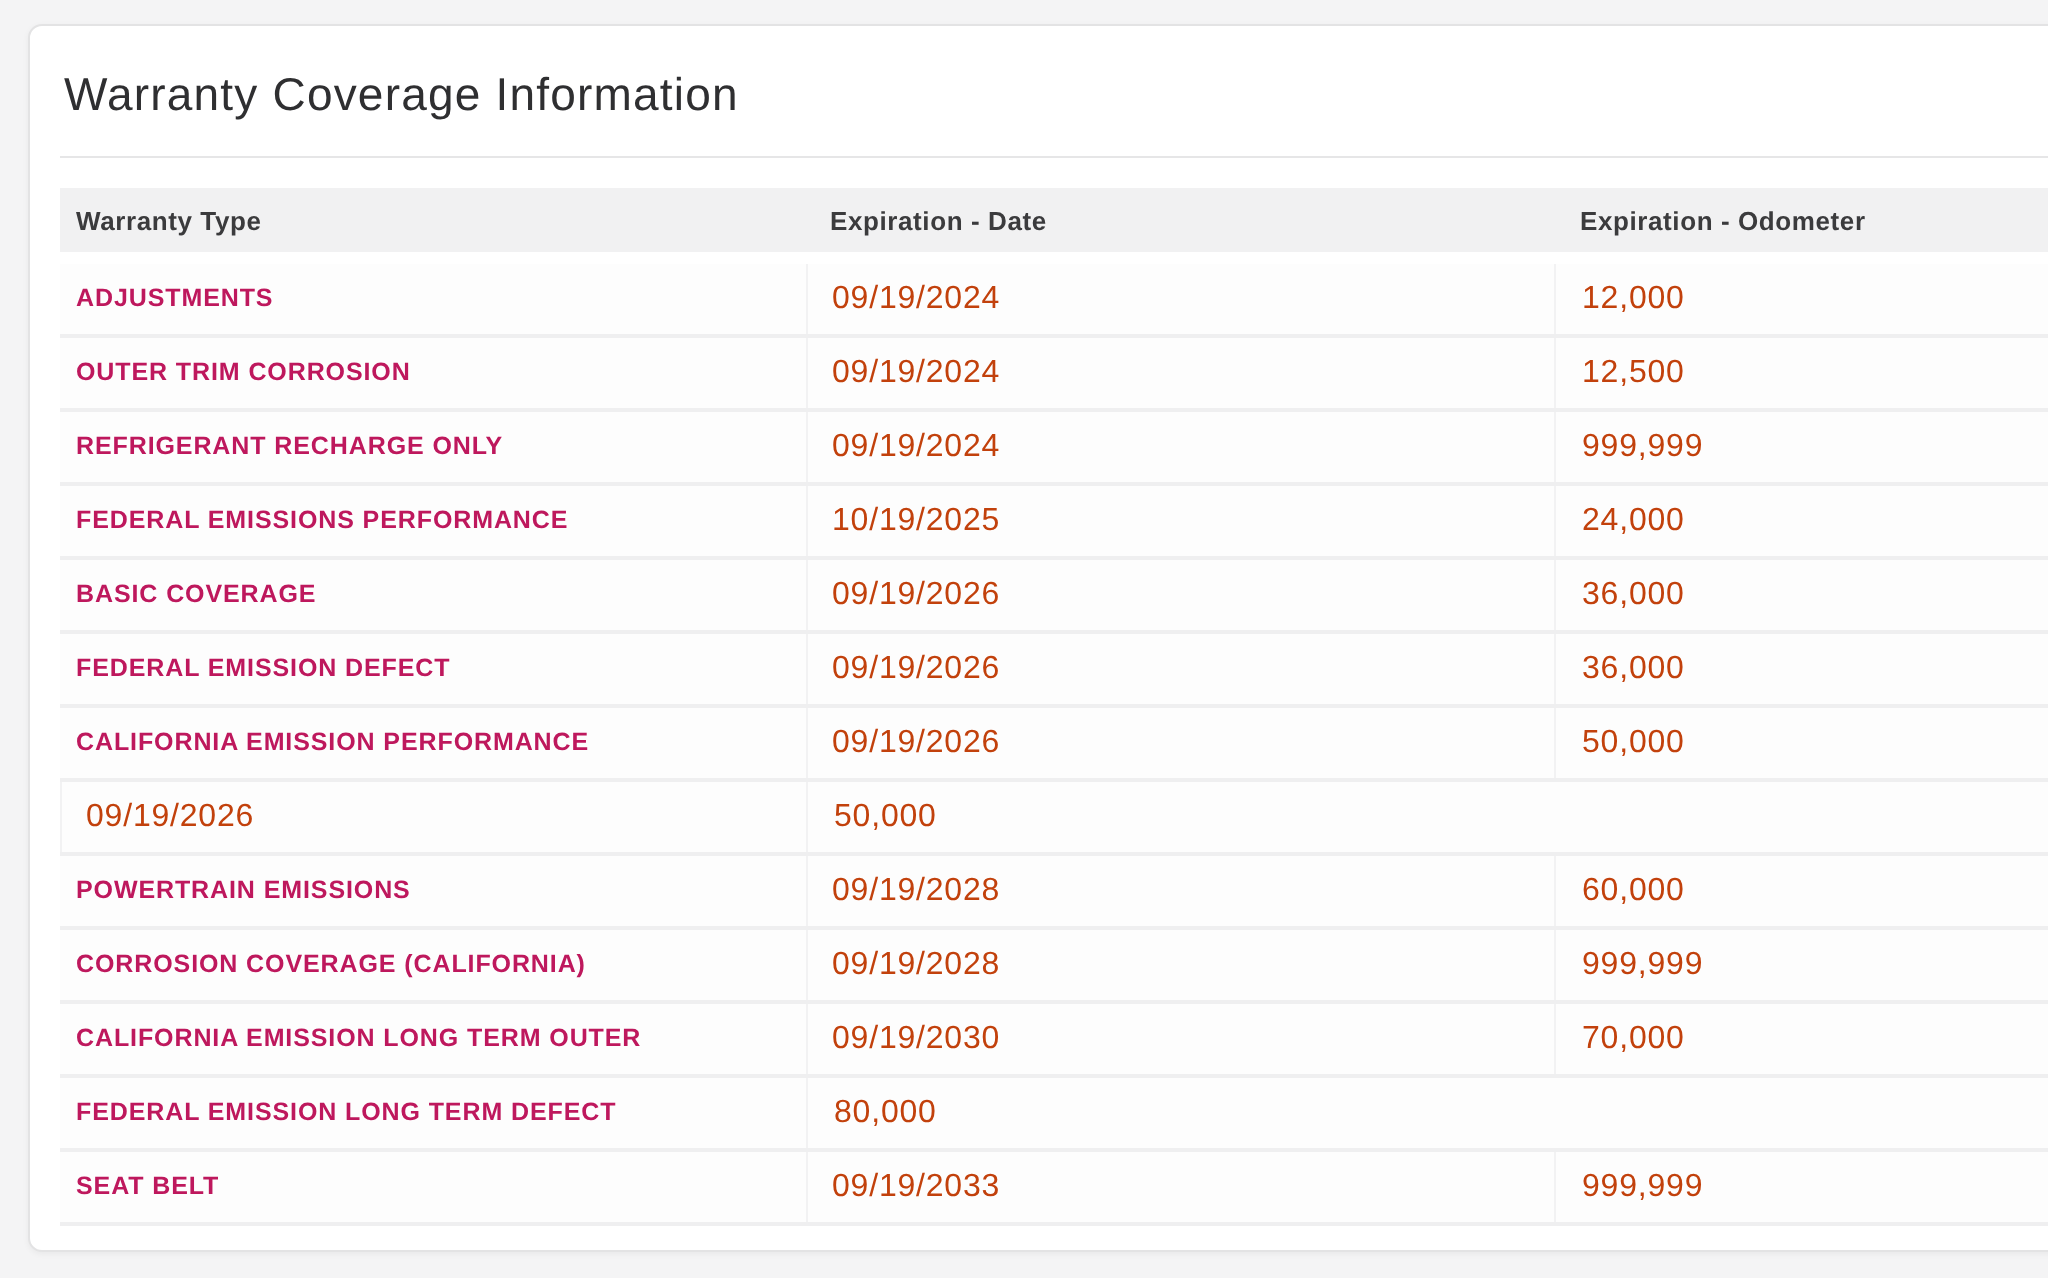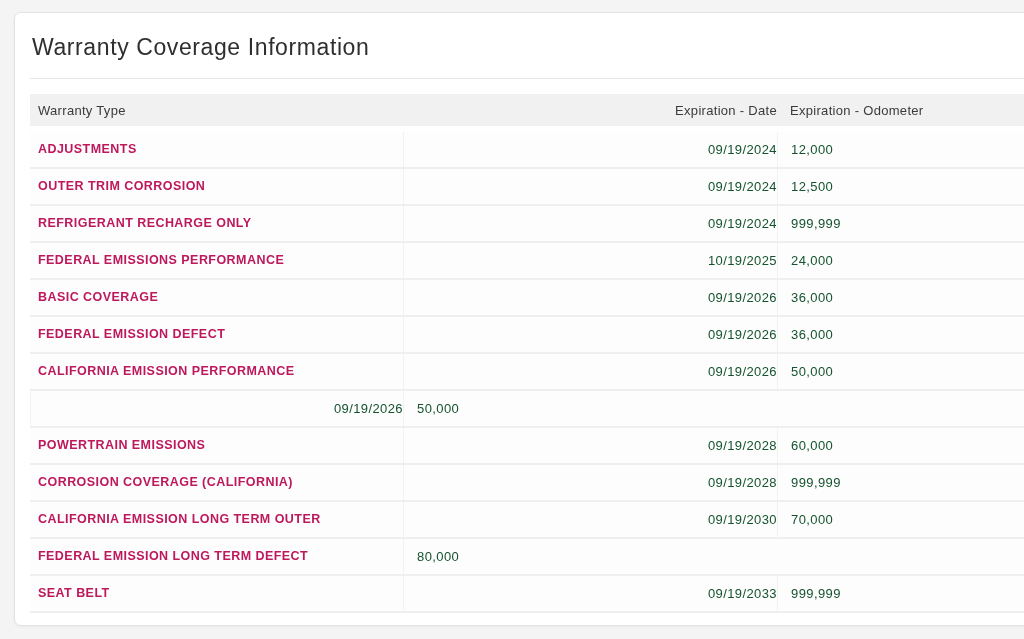--- a/index.html
+++ b/index.html
@@ -46,21 +46,21 @@
   .thead {
     display: grid;
     grid-template-columns: 373px 374px 1fr;
     align-items: center;
     height: 32px;
     background: #f1f1f2;
     margin-bottom: 6px;
   }
   .th {
     font-size: 13px;
-    font-weight: 400;
+    font-weight: 700;
     letter-spacing: 0.3px;
     color: #3b3b3d;
     white-space: nowrap;
     overflow: hidden;
   }
   .row {
     display: grid;
     grid-template-columns: 373px 374px 1fr;
     align-items: center;
     height: 35px;
@@ -71,33 +71,33 @@
     white-space: nowrap;
     overflow: hidden;
     height: 35px;
     line-height: 35px;
     box-sizing: border-box;
   }
   .row .c2, .row .c3 {
     border-left: 1px solid #f2f2f3;
   }
   .c1 { padding-left: 8px; }
-  .c2 { padding-left: 12px; text-align: right; }
+  .c2 { padding-left: 12px; }
   .c3 { padding-left: 13px; }
   .cell.c1 {
     font-size: 12.5px;
     font-weight: 700;
     letter-spacing: 0.45px;
     color: #be185d;
   }
   .cell.c2, .cell.c3 {
-    font-size: 13px;
+    font-size: 16px;
     font-weight: 400;
     letter-spacing: 0.4px;
-    color: #14532d;
+    color: #c2410c;
   }
 </style>
 </head>
 <body>
 
 <div class="page">
   <div class="card">
     <div class="card-title">Warranty Coverage Information</div>
     <div class="divider"></div>
 

